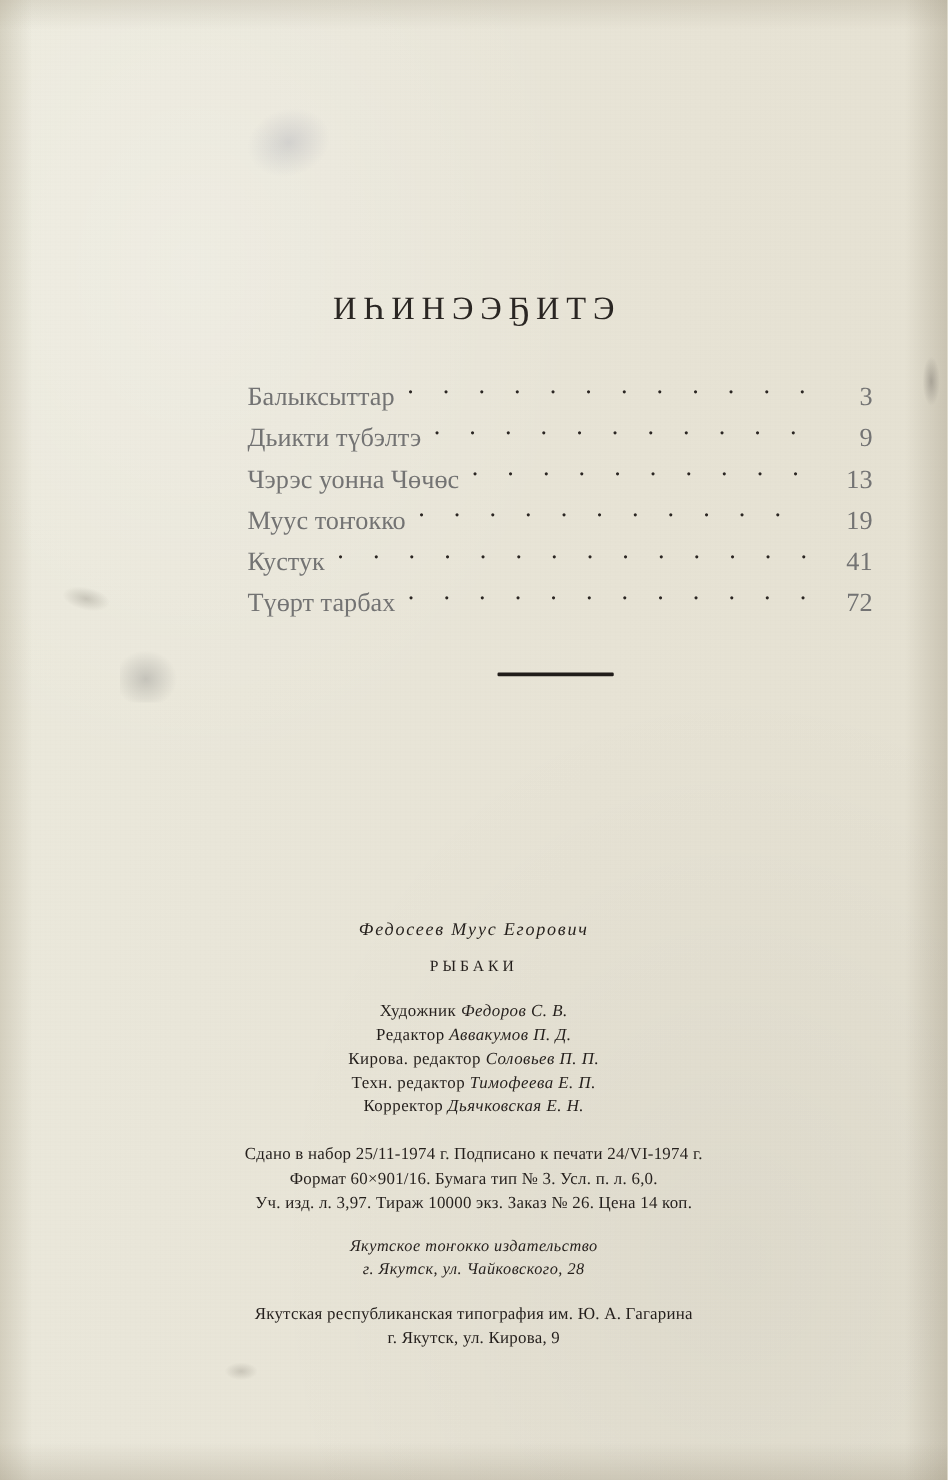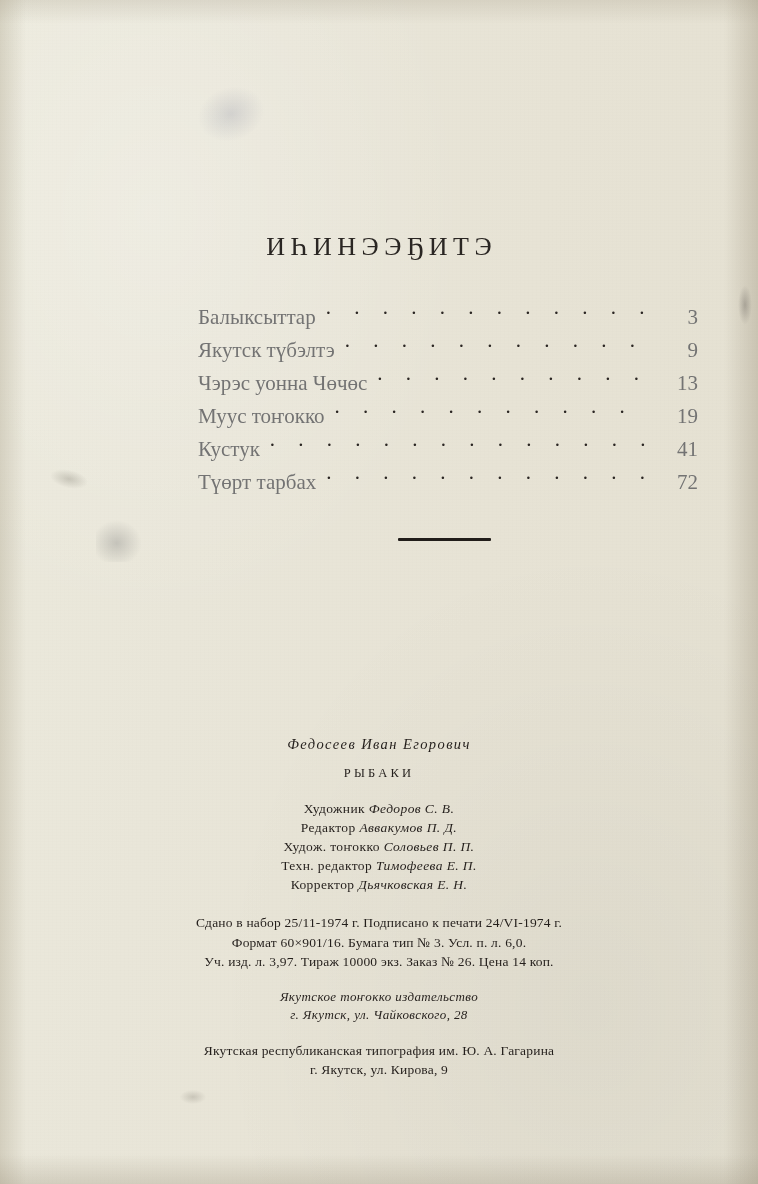--- a/index.html
+++ b/index.html
@@ -230,21 +230,21 @@
 
   <div class="toc">
 
     <div class="toc-row">
       <span class="toc-label">Балыксыттар</span>
       <span class="toc-leader"></span>
       <span class="toc-page">3</span>
     </div>
 
     <div class="toc-row">
-      <span class="toc-label">Якутск түбэлтэ</span>
+      <span class="toc-label">Дьикти түбэлтэ</span>
       <span class="toc-leader"></span>
       <span class="toc-page">9</span>
     </div>
 
     <div class="toc-row">
       <span class="toc-label">Чэрэс уонна Чөчөс</span>
       <span class="toc-leader"></span>
       <span class="toc-page">13</span>
     </div>
 
@@ -265,34 +265,34 @@
       <span class="toc-leader"></span>
       <span class="toc-page">72</span>
     </div>
 
   </div>
 
   <div class="rule"></div>
 
   <div class="colophon">
 
-    <div class="col-author">Федосеев Иван Егорович</div>
+    <div class="col-author">Федосеев Муус Егорович</div>
     <div class="col-book">РЫБАКИ</div>
 
     <div class="credits">
       <div>
         <span>Художник</span>
         <span class="nm">Федоров С. В.</span>
       </div>
       <div>
         <span>Редактор</span>
         <span class="nm">Аввакумов П. Д.</span>
       </div>
       <div>
-        <span>Худож. тоҥокко</span>
+        <span>Кирова. редактор</span>
         <span class="nm">Соловьев П. П.</span>
       </div>
       <div>
         <span>Техн. редактор</span>
         <span class="nm">Тимофеева Е. П.</span>
       </div>
       <div>
         <span>Корректор</span>
         <span class="nm">Дьячковская Е. Н.</span>
       </div>

